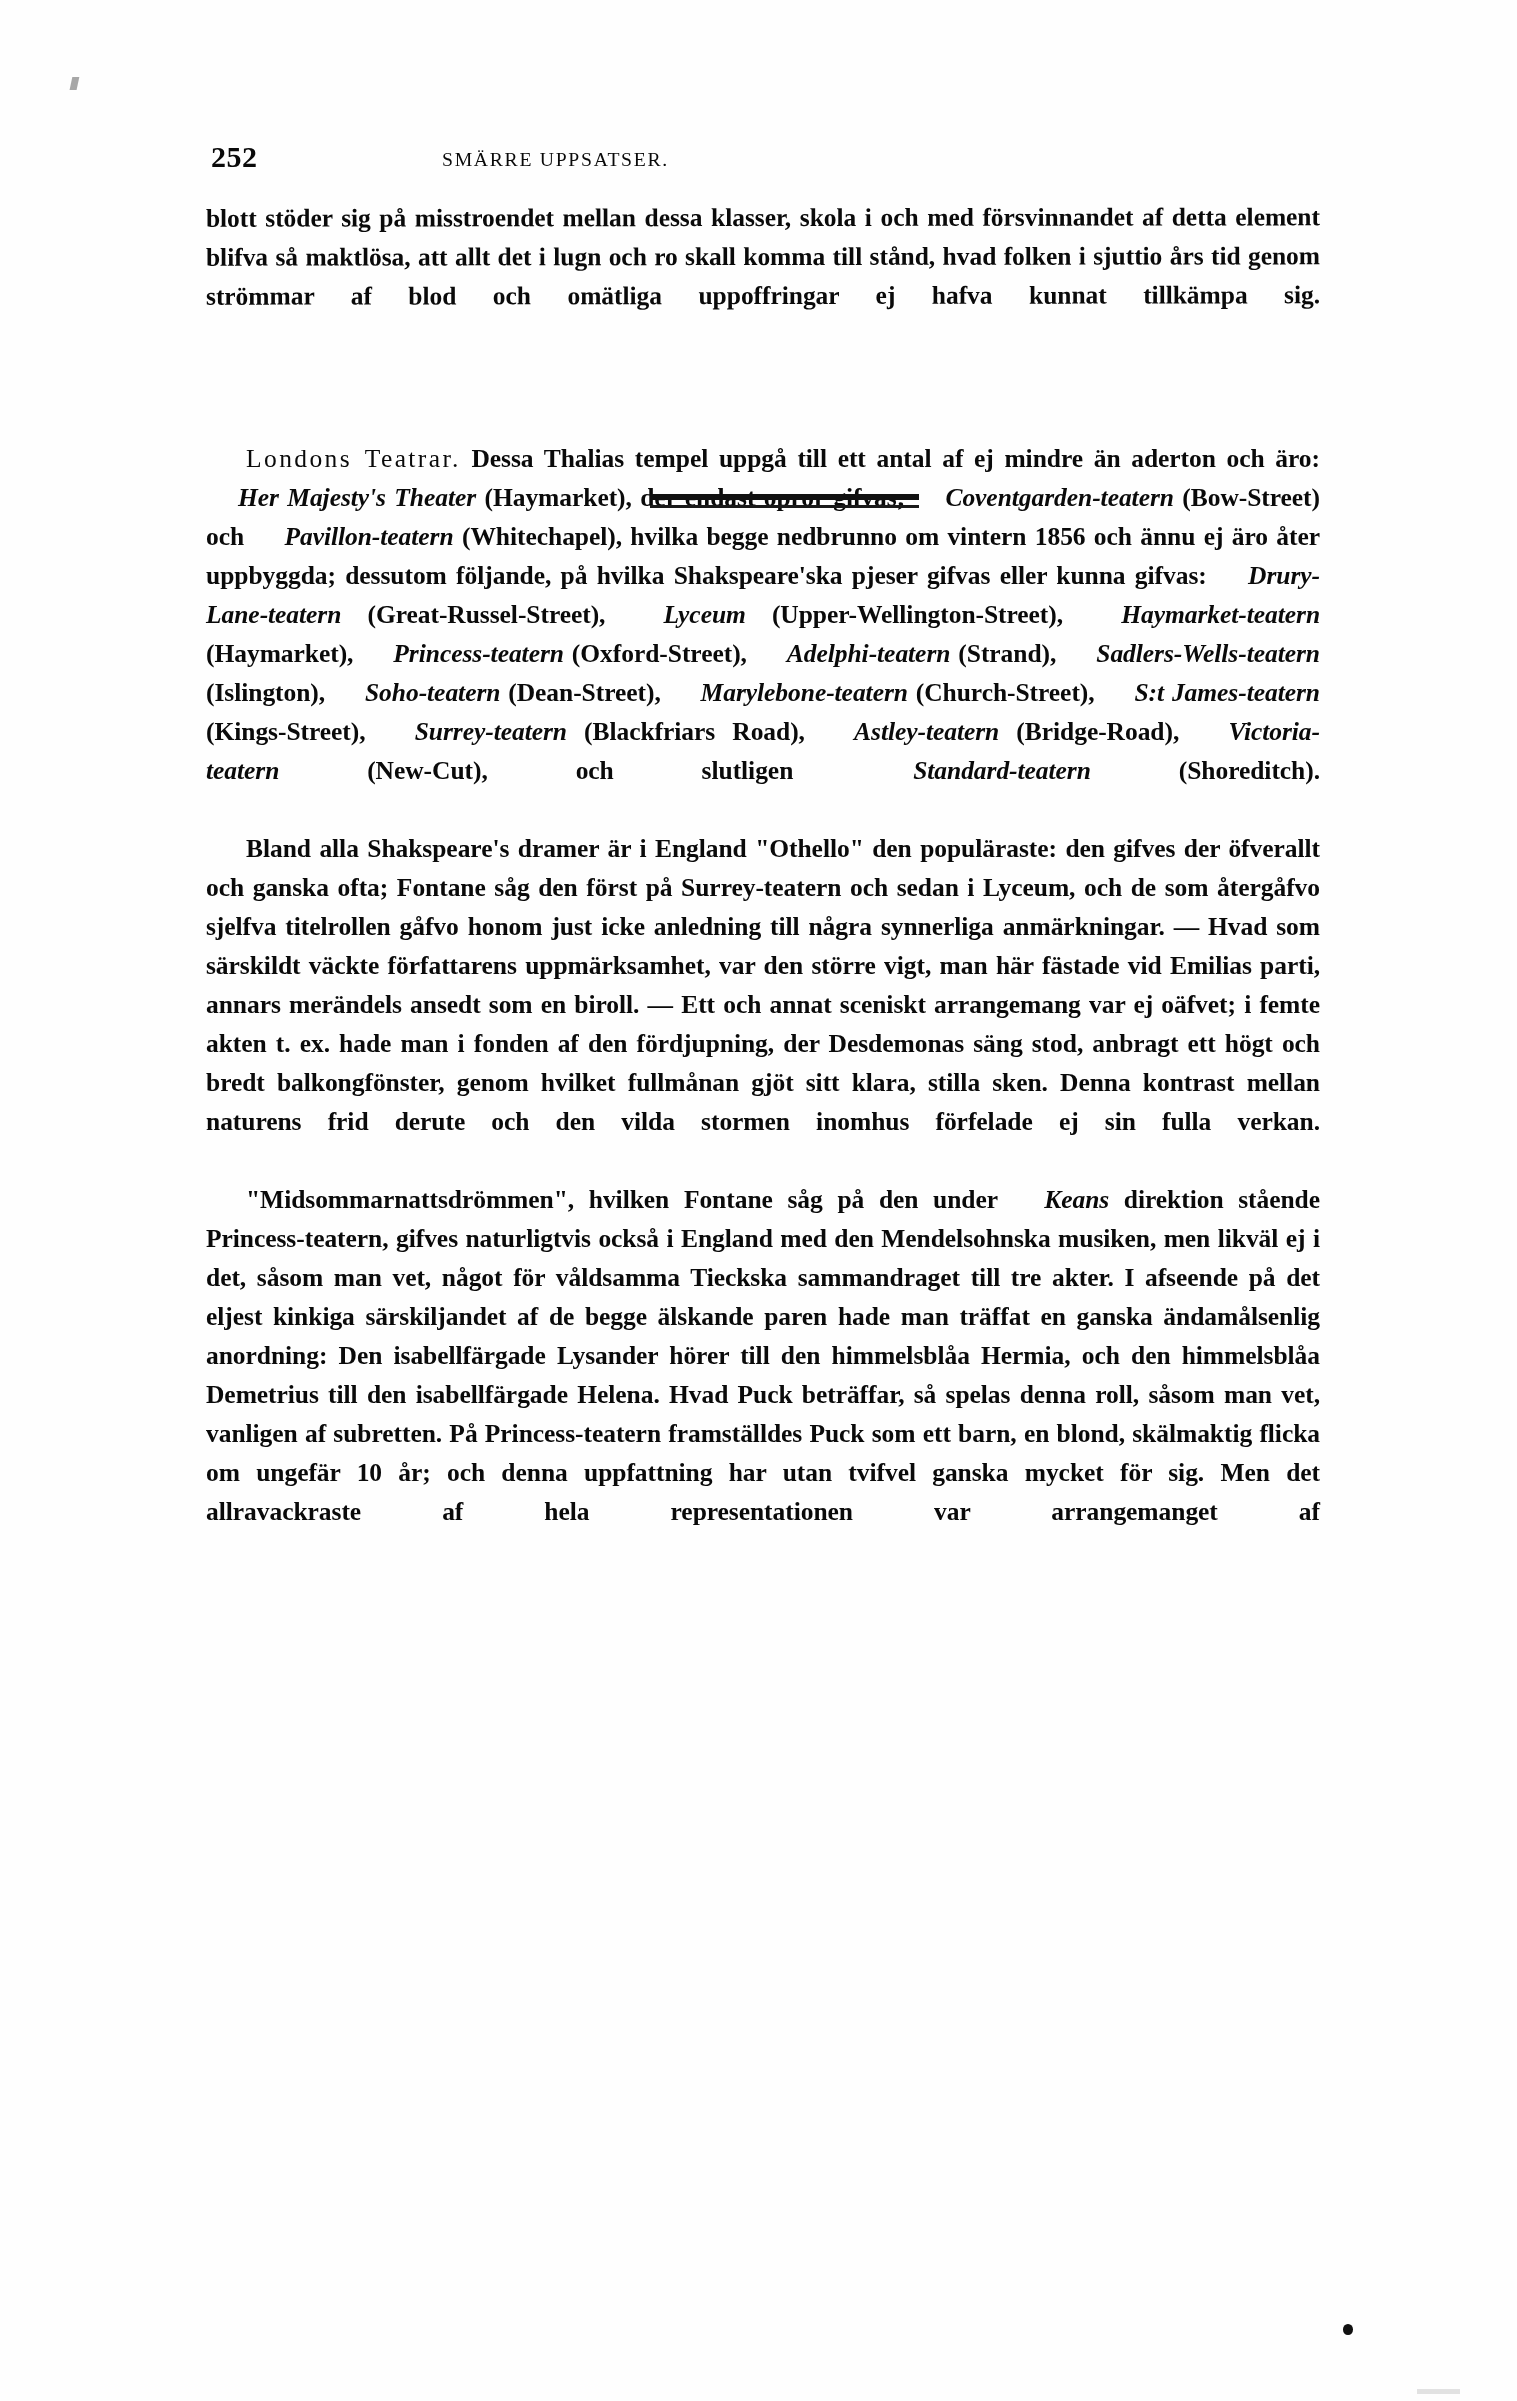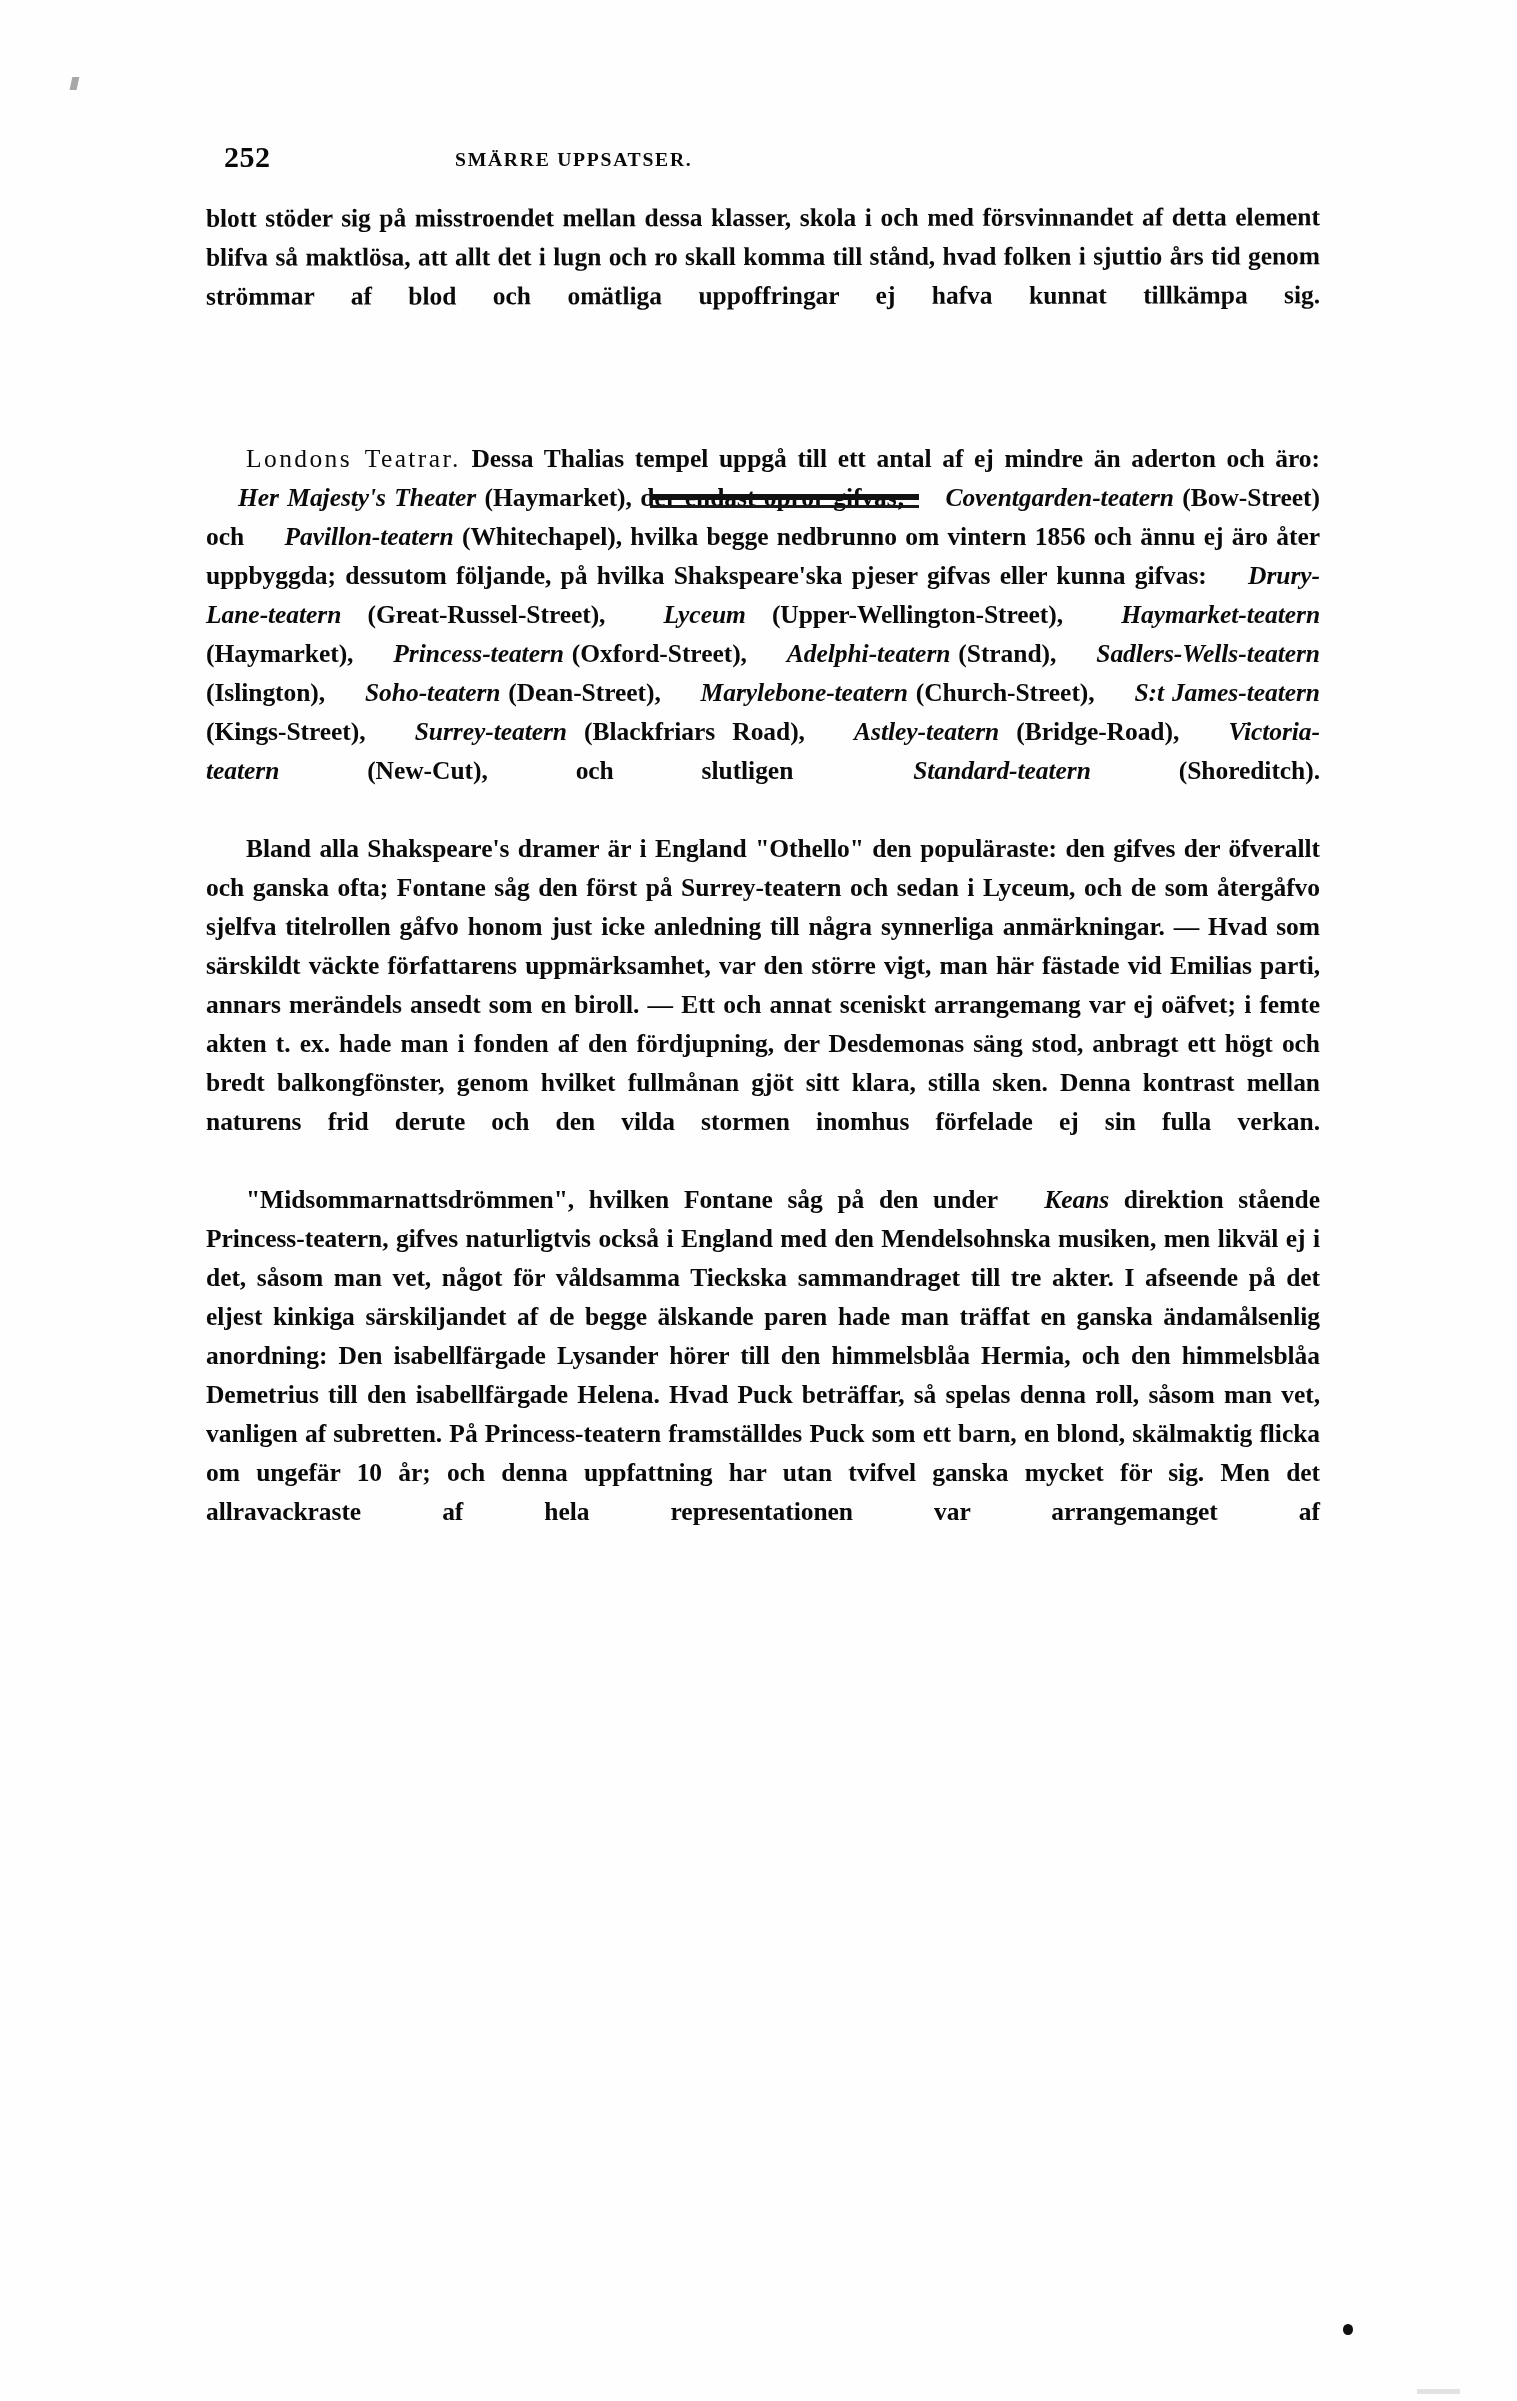--- a/index.html
+++ b/index.html
@@ -49,41 +49,41 @@
     top: 2389px;
     width: 43px;
     height: 4.8px;
     background: #cfcfcf;
     opacity: .6;
   }
 
   
   .running-head {
     position: absolute;
-    left: 224px;
+    left: 211px;
     top: 140px;
     width: 1105px;
     height: 34px;
     text-align: center;
   }
   .folio {
     position: absolute;
     left: 0;
     top: 0;
     font-size: 30px;
     font-weight: 700;
     letter-spacing: 0.5px;
     line-height: 34px;
   }
   .head-title {
     position: absolute;
     left: 231px;
     top: 4.8px;
     font-size: 19.7px;
-    font-weight: 700;
+    font-weight: 400;
     letter-spacing: 1.7px;
     line-height: 29px;
     font-variant: small-caps;
   }
 
   
   .textblock {
     position: absolute;
     left: 206px;
     top: 198px;

